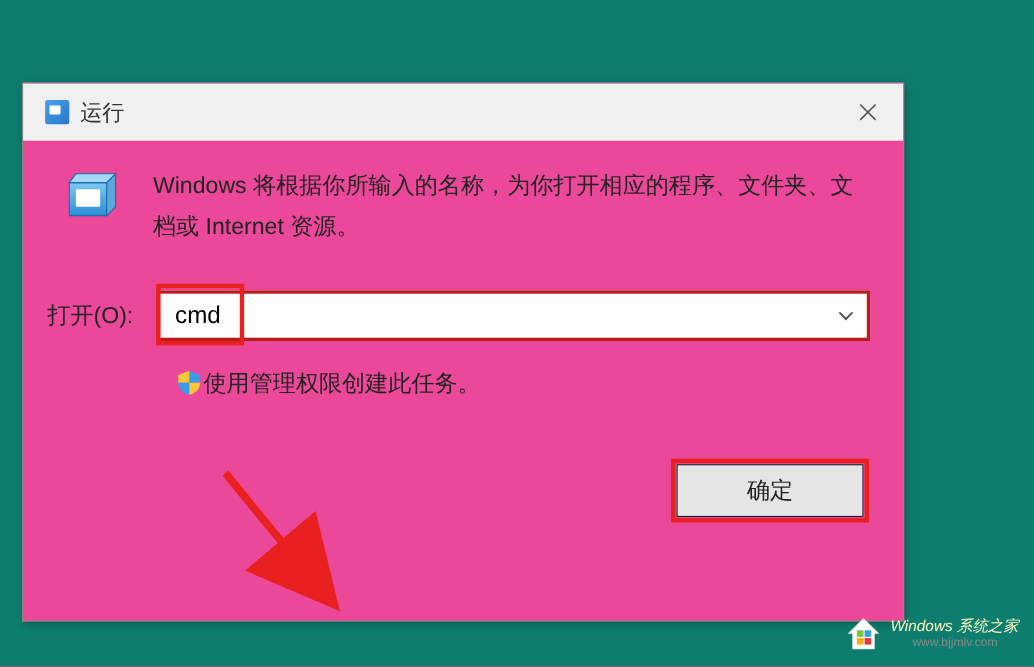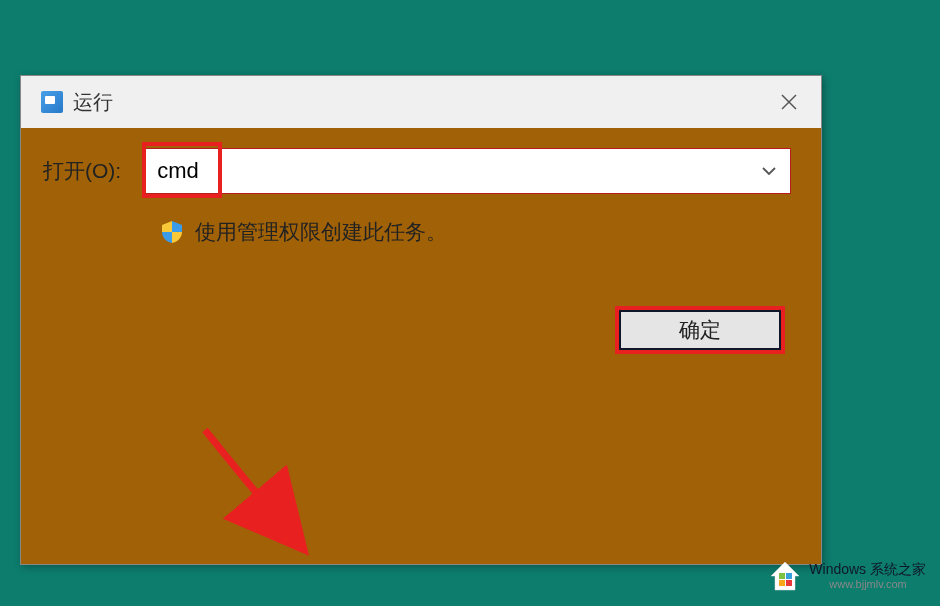--- a/index.html
+++ b/index.html
@@ -16,21 +16,21 @@
       position: relative;
       overflow: hidden;
     }
     
     .dialog {
       position: absolute;
       left: 20px;
       top: 75px;
       width: 802px;
       height: 490px;
-      background: #a16207;
+      background: #ec4899;
       border: 1px solid #888;
       box-shadow: 2px 2px 8px rgba(0,0,0,0.3);
     }
     
     .titlebar {
       display: flex;
       align-items: center;
       justify-content: space-between;
       padding: 10px 18px 10px 20px;
       background: #f0f0f0;
@@ -122,21 +122,21 @@
     }
     
     .input-wrapper {
       flex: 1;
       position: relative;
     }
     
     .combo-input {
       width: 100%;
       height: 46px;
-      border: 1px solid #b91c1c;
+      border: 3px solid #b91c1c;
       background: #fff;
       padding: 0 40px 0 14px;
       font-size: 22px;
       color: #000;
       font-family: inherit;
       outline: none;
     }
     
     .highlight-text {
       position: absolute;
@@ -152,21 +152,20 @@
       position: absolute;
       right: 14px;
       top: 50%;
       transform: translateY(-50%);
       pointer-events: none;
     }
     
     .admin-row {
       display: flex;
       align-items: center;
-      gap: 10px;
       margin-left: 108px;
       margin-bottom: 60px;
     }
     
     .shield-icon {
       width: 26px;
       height: 26px;
     }
     
     .admin-text {
@@ -178,21 +177,21 @@
       display: flex;
       justify-content: flex-end;
       gap: 18px;
       padding-right: 6px;
     }
     
     .btn {
       width: 170px;
       height: 48px;
       background: #e5e5e5;
-      border: 6px solid #0f172a;
+      border: 1px solid #0f172a;
       font-size: 21px;
       color: #222;
       font-family: inherit;
       cursor: pointer;
       display: flex;
       align-items: center;
       justify-content: center;
     }
     
     .btn-highlight {
@@ -232,22 +231,23 @@
     }
     
     .wm-text {
       display: flex;
       flex-direction: column;
       line-height: 1.1;
     }
     
     .wm-title {
       font-size: 14px;
-      color: #0f172a;
+      color: #fef9c3;
       font-weight: 500;
+      font-style: italic;
     }
     
     .wm-url {
       font-size: 11px;
       color: #888;
       margin-left: 20px;
     }
   </style>
 </head>
 <body>
@@ -260,20 +260,35 @@
     </div>
     <div class="close-btn">
       <svg viewBox="0 0 20 20">
         <line x1="3" y1="3" x2="17" y2="17" stroke="#555" stroke-width="1.5"></line>
         <line x1="17" y1="3" x2="3" y2="17" stroke="#555" stroke-width="1.5"></line>
       </svg>
     </div>
   </div>
 
   <div class="body-area">
+    <div class="info-row">
+      <svg class="run-icon" viewBox="0 0 56 48">
+        <defs>
+          <linearGradient id="rg1" x1="0" y1="0" x2="0" y2="1">
+            <stop offset="0" stop-color="#7ec8f0"></stop>
+            <stop offset="1" stop-color="#2b8fd6"></stop>
+          </linearGradient>
+        </defs>
+        <path d="M4 12 L38 12 L38 42 L4 42 Z" fill="url(#rg1)" stroke="#1a6bb0" stroke-width="1"></path>
+        <path d="M4 12 L10 4 L46 4 L38 12 Z" fill="#a5d8f5" stroke="#1a6bb0" stroke-width="1"></path>
+        <path d="M38 12 L46 4 L46 34 L38 42 Z" fill="#5aa8d8" stroke="#1a6bb0" stroke-width="1"></path>
+        <rect x="10" y="18" width="22" height="16" fill="#fff" rx="1"></rect>
+      </svg>
+      <div class="info-text">Windows 将根据你所输入的名称，为你打开相应的程序、文件夹、文档或 Internet 资源。</div>
+    </div>
 
     <div class="input-row">
       <span class="input-label">打开(O):</span>
       <div class="input-wrapper">
         <input type="text" class="combo-input" value="cmd" style="">
         <div class="highlight-text"></div>
         <svg class="combo-arrow" width="16" height="10" viewBox="0 0 16 10">
           <path d="M2 2 L8 8 L14 2" stroke="#555" stroke-width="1.8" fill="none"></path>
         </svg>
       </div>

